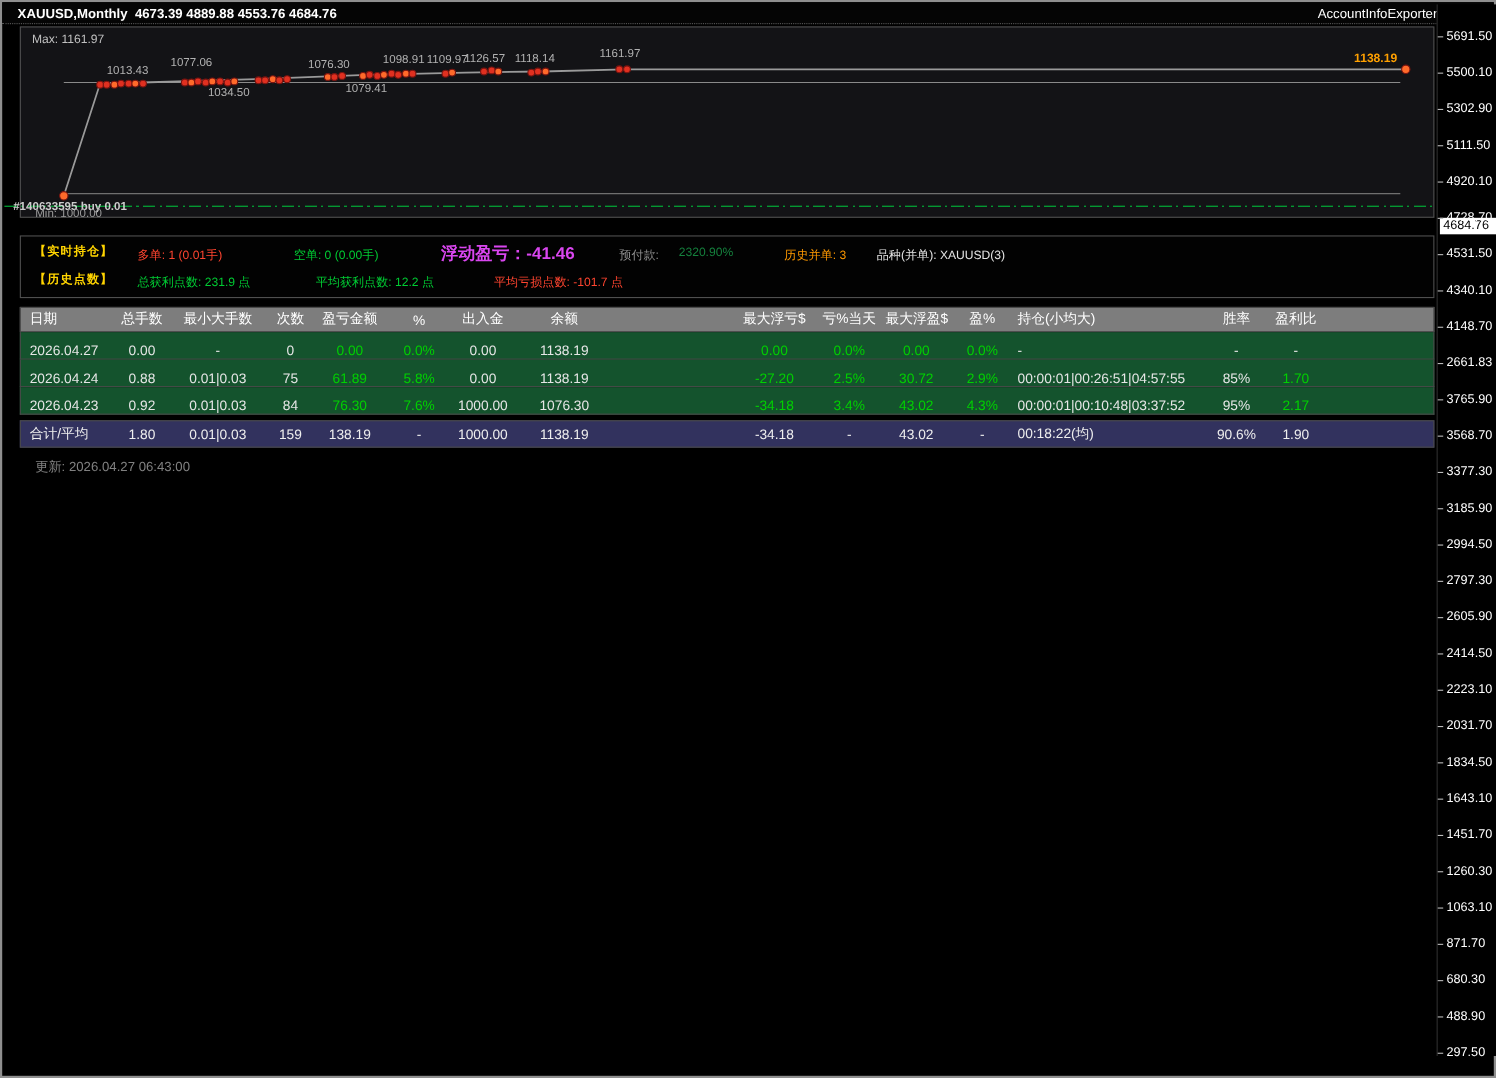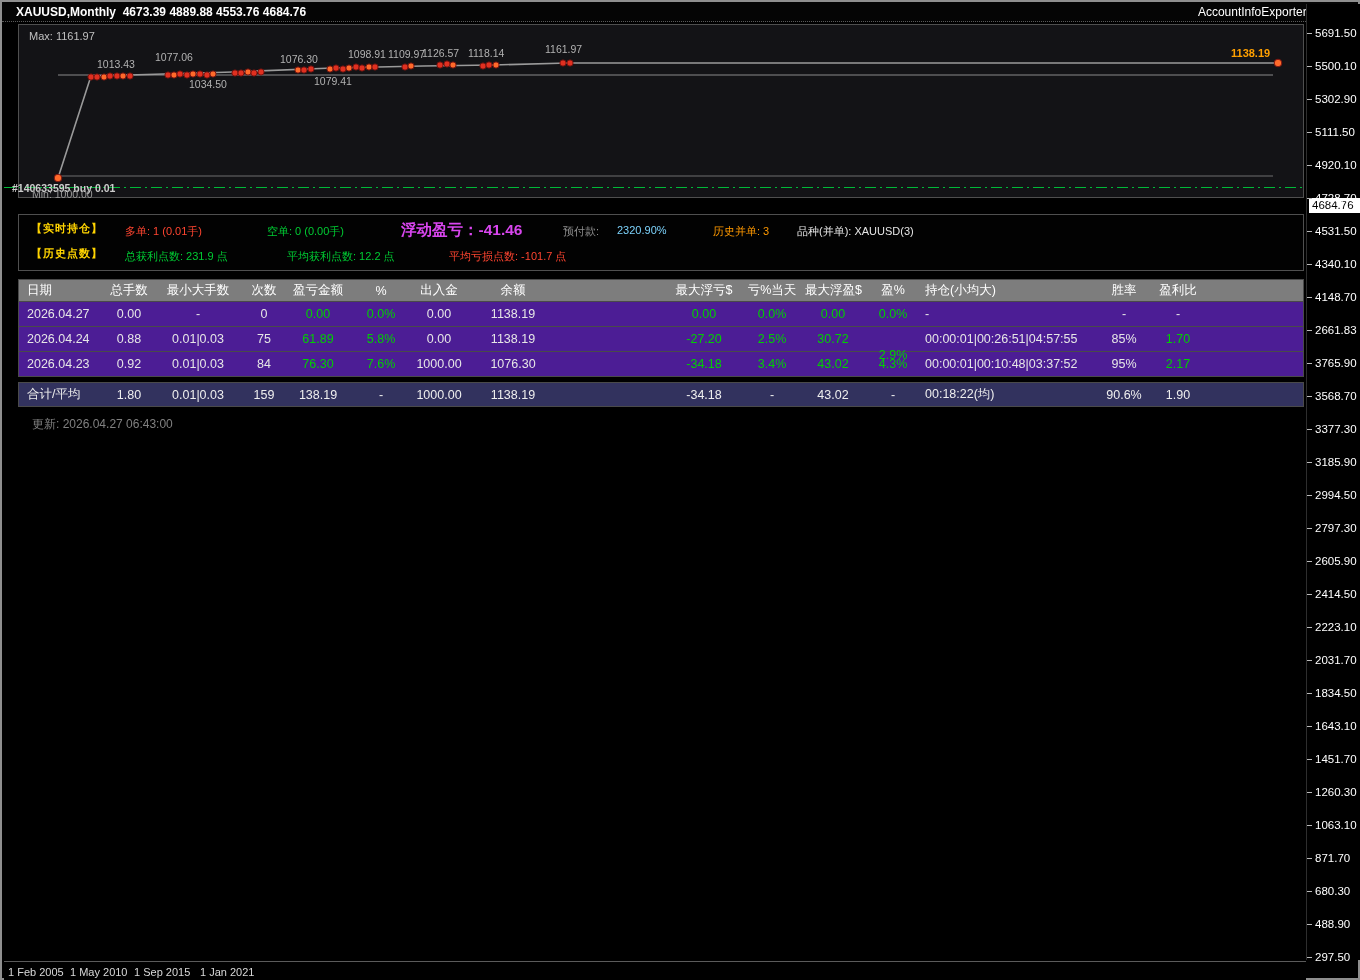--- a/index.html
+++ b/index.html
@@ -33,34 +33,34 @@
   
   .info-panel{position:absolute;left:16px;top:212px;width:1286px;height:57px;
               background:#020202;border:1px solid #4f4f4f;box-sizing:border-box;}
   .info-panel span{position:absolute;white-space:nowrap;font-size:11px;}
   .tag{color:#ffd400;font-weight:700;font-size:14px;letter-spacing:1px;}
   .ip-tag1{left:12px;top:6px;}
   .ip-long{left:106px;top:9px;color:#ff4530;}
   .ip-short{left:248px;top:9px;color:#00cc33;}
   .ip-float{left:382px;top:5px;color:#d946ef;font-size:15.5px !important;font-weight:700;}
   .ip-marginL{left:544px;top:9px;color:#8f8f8f;}
-  .ip-marginV{left:598px;top:9px;color:#7dd3fc;}
+  .ip-marginV{left:598px;top:9px;color:#15803d;}
   .ip-hist{left:694px;top:9px;color:#ff9900;}
   .ip-sym{left:778px;top:9px;color:#e5e5e5;}
   .ip-tag2{left:12px;top:31px;}
   .ip-p1{left:106px;top:34px;color:#00cc33;}
   .ip-p2{left:268px;top:34px;color:#00cc33;}
   .ip-p3{left:430px;top:34px;color:#ff4530;}
 
   
   .stats-table{position:absolute;left:16px;top:277px;width:1286px;}
   .trow{display:flex;align-items:center;box-sizing:border-box;
         border-left:1px solid #4a4a4a;border-right:1px solid #4a4a4a;border-bottom:1px solid #4a4a4a;}
   .thead{background:#7d7d7d;color:#fff;height:23px;border-top:1px solid #4a4a4a;}
-  .tdata{background:#4c1d95;color:#e6e6e6;height:25px;}
+  .tdata{background:#14532d;color:#e6e6e6;height:25px;align-items:flex-end;}
   .ttotal{background:#32325e;color:#eeeeee;height:25px;margin-top:5px;border-top:1px solid #4a4a4a;}
   .tcell{display:inline-block;font-size:12.5px;white-space:nowrap;box-sizing:border-box;}
   .tcell.green{color:#00d000;}
 
   .update-text{position:absolute;left:30px;top:414px;color:#808080;font-size:12px;}
 
   
   .price-axis{position:absolute;left:1304px;top:2px;width:54px;height:956px;background:#000;border-left:1px solid #2e2e2e;box-sizing:border-box;}
   .ptick{position:absolute;left:8px;color:#fff;font-size:11.5px;white-space:nowrap;}
   .ptick::before{content:"";position:absolute;left:-8px;top:6px;width:5px;height:1px;background:#bbb;}
@@ -294,20 +294,14 @@
       <div class="ptick" style="top: 716px;">1643.10</div>
       <div class="ptick" style="top: 749px;">1451.70</div>
       <div class="ptick" style="top: 782px;">1260.30</div>
       <div class="ptick" style="top: 815px;">1063.10</div>
       <div class="ptick" style="top: 848px;">871.70</div>
       <div class="ptick" style="top: 881px;">680.30</div>
       <div class="ptick" style="top: 914px;">488.90</div>
       <div class="ptick" style="top: 947px;">297.50</div>
     </div>
 
-  <div class="time-axis">
-      <div class="tlabel" style="left: 4px;">1 Feb 2005</div>
-      <div class="tlabel" style="left: 66px;">1 May 2010</div>
-      <div class="tlabel" style="left: 130px;">1 Sep 2015</div>
-      <div class="tlabel" style="left: 196px;">1 Jan 2021</div>
-    </div>
 
 </div>
 
 </body></html>

